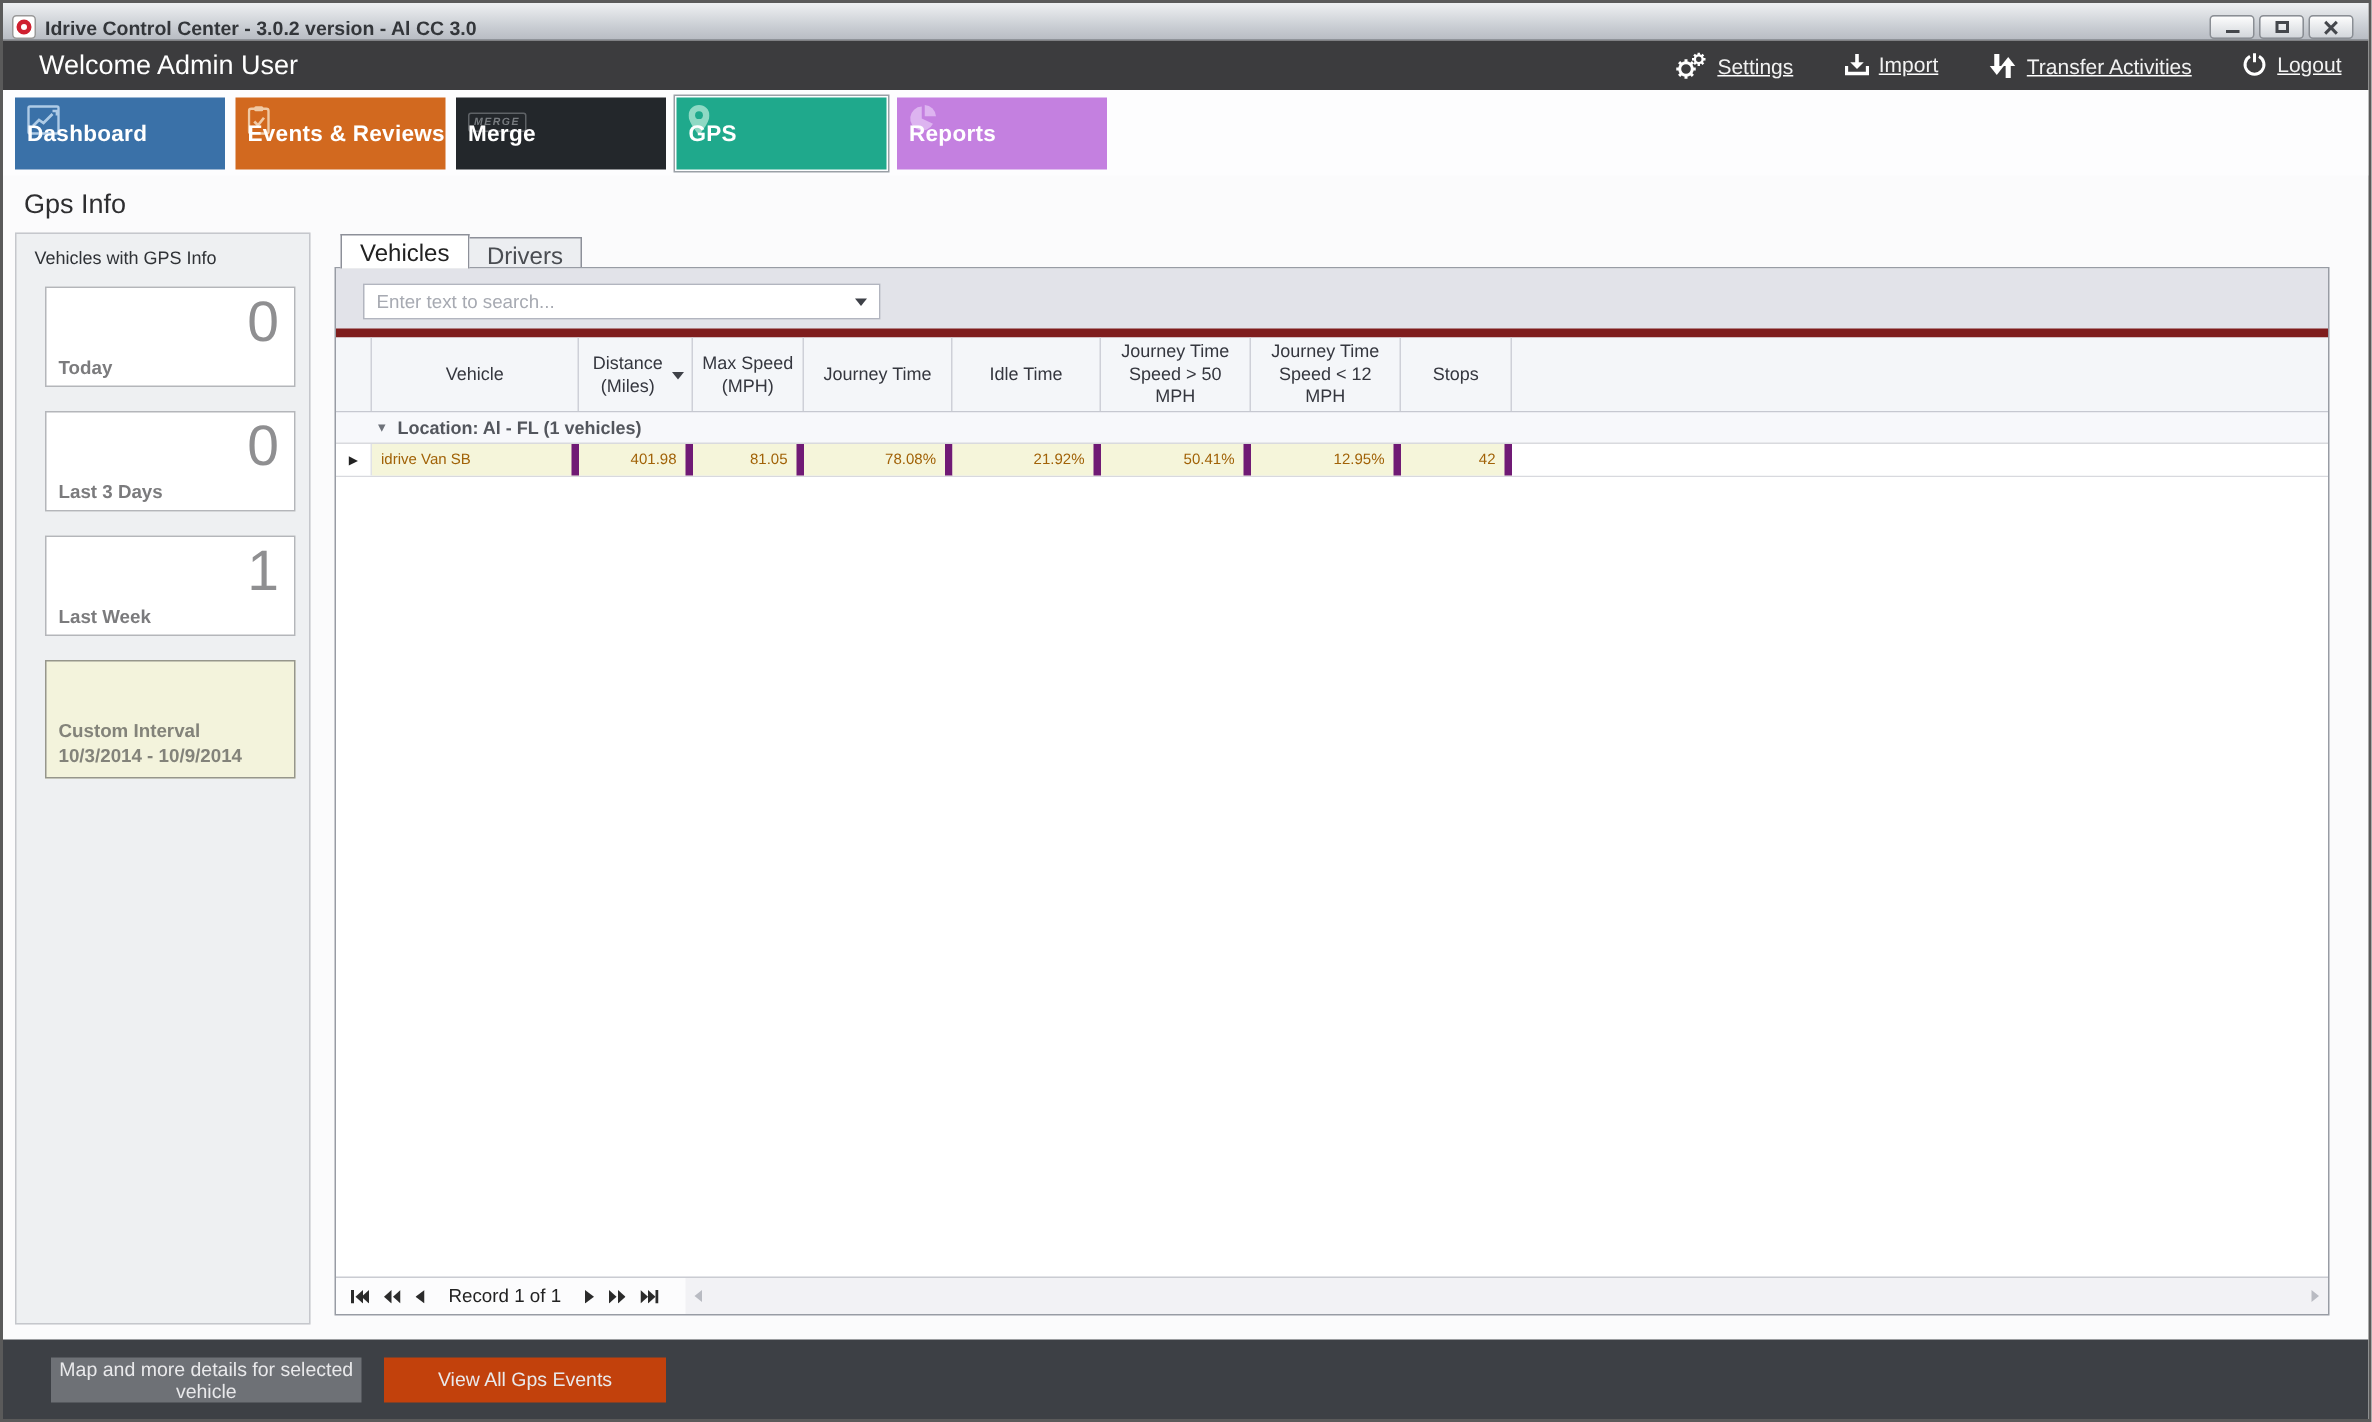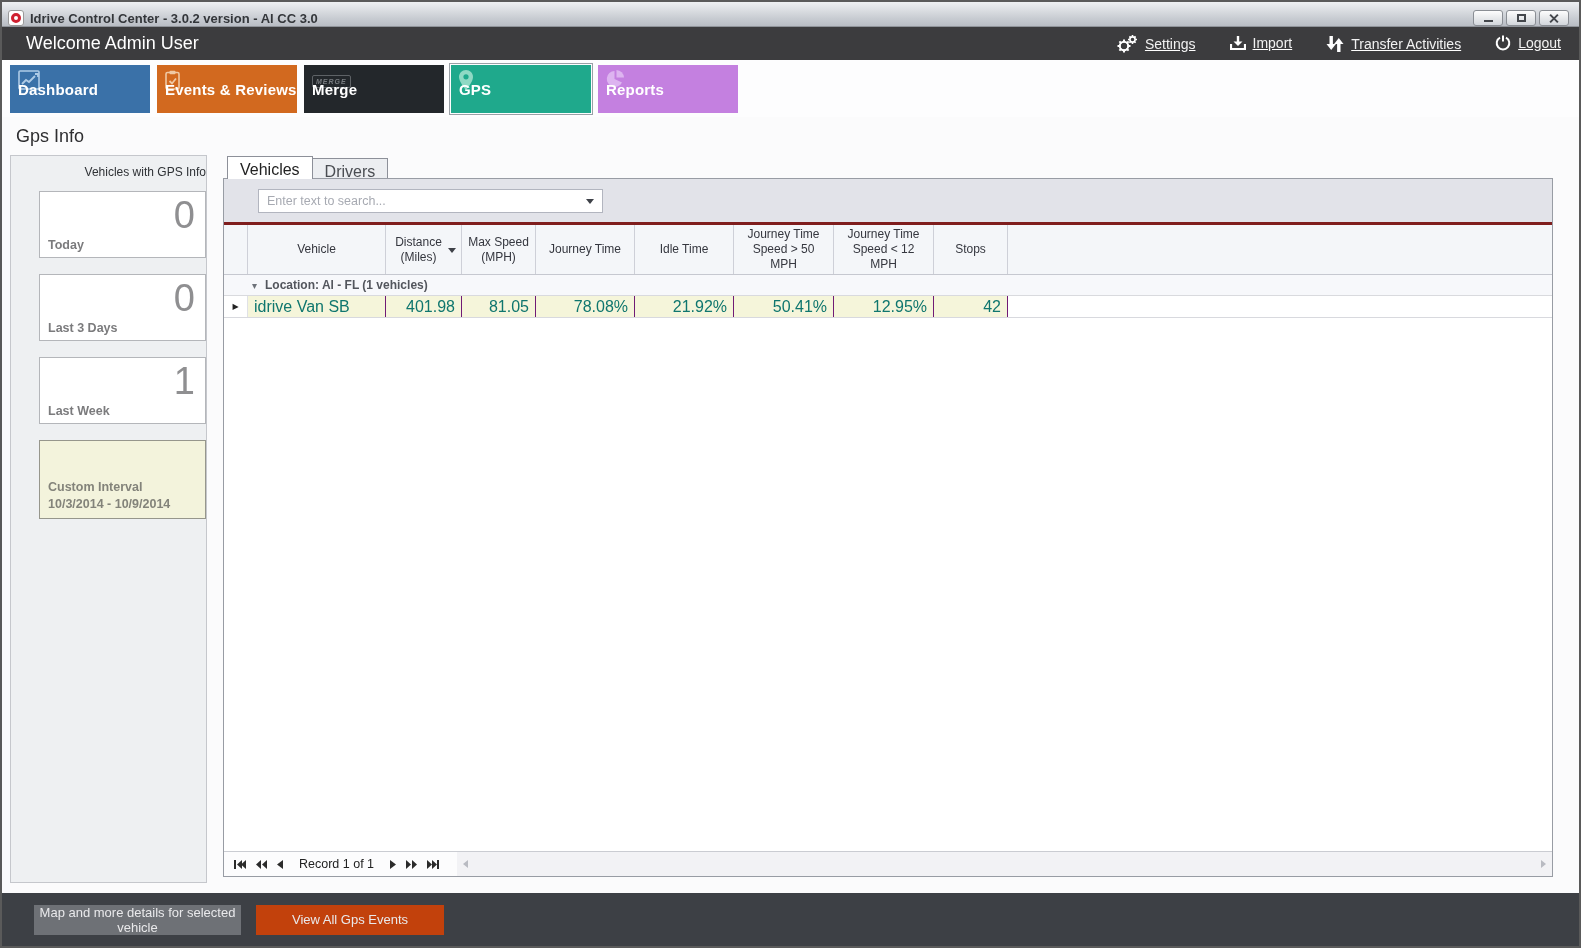--- a/index.html
+++ b/index.html
@@ -50,59 +50,59 @@
   .merge-chip { display:inline-block; border:1px solid #5e6266; color:#787c80; border-radius:2px;
     font-size:7px; font-style:italic; font-weight:bold; padding:2px 3px; letter-spacing:1px; }
 
   
   .page-title { flex:0 0 38px; font-size:18px; color:#2e2e30; padding:9px 0 0 14px; }
 
   
   .content { flex:1 1 auto; display:flex; padding-left:8px; min-height:0; }
 
   .sidebar { width:197px; flex:0 0 197px; background:#eef0f2; border:1px solid #c5c7cc; margin-bottom:10px;
-    display:flex; flex-direction:column;align-items:flex-end; }
+    display:flex; flex-direction:column; }
   .sidebar-header { font-size:12px; color:#2f3236; padding:9px 0 12px 12px; }
   .card { position:relative; width:167px; height:67px; background:#fff; border:1px solid #b4b6ba;
     margin:0 0 16px 19px; cursor:pointer; }
   .card-value { position:absolute; top:4px; right:10px; font-size:38px; line-height:1; color:#8f8f91; }
   .card-label { position:absolute; left:8px; bottom:5px; font-size:12.5px; font-weight:bold; color:#7b7b7d; }
   .card.custom { height:79px; background:#f3f3dc; border:1px solid #96968c; }
   .card.custom .card-label { color:#83837a; line-height:1.35; }
 
   .main { flex:1 1 auto; margin:0 26px 0 16px; display:flex; flex-direction:column; min-width:0; }
   .tabs { flex:0 0 23px; display:flex; align-items:flex-end; padding-left:4px; position:relative; z-index:2; }
   .tab { font-size:16px; padding:4px 12px 4px; border:1px solid #8d9099; border-bottom:none; cursor:pointer; }
   .tab.active { background:#fff; color:#222; height:23px; margin-bottom:-1px; }
   .tab.inactive { background:#eceef1; color:#4a4d52; height:20px; border-left:none; }
 
   .panel { flex:1 1 auto; background:#fff; border:1px solid #989ca4; margin-bottom:16px;
     display:flex; flex-direction:column; min-height:0; }
 
-  .search-strip { flex:0 0 46px; background:#e2e3e9; border-bottom:3px solid #7f1d1d; padding:10px 0 0 34px; }
+  .search-strip { flex:0 0 46px; background:#e2e3e9; border-bottom:6px solid #7f1d1d; padding:10px 0 0 18px; }
   .search-combo { width:345px; height:24px; background:#fff; border:1px solid #b2b5bf;
     display:flex; align-items:center; padding:0 8px; }
   .search-combo input { flex:1; border:none; outline:none; font-size:12.5px; font-family:inherit; color:#333; background:transparent; }
   .search-combo input::placeholder { color:#a7aab2; }
   .combo-arrow { width:0; height:0; border-left:4px solid transparent; border-right:4px solid transparent; border-top:5px solid #3e4148; }
 
   .grid-header { flex:0 0 43px; display:flex; background:#f4f6f9; border-bottom:1px solid #c6c8d0; }
   .gh-cell { border-right:1px solid #ced0d8; display:flex; align-items:center; justify-content:center;
     text-align:center; font-size:12px; color:#35373f; line-height:1.25; position:relative; padding:2px 4px; cursor:pointer; }
   .gh-cell.indicator { cursor:default; }
   .gh-cell .sort-arrow { position:absolute; right:5px; top:50%; margin-top:-2px;
     width:0; height:0; border-left:4px solid transparent; border-right:4px solid transparent; border-top:5px solid #3e4148; }
   .gh-filler { flex:1; }
 
   .group-row { flex:0 0 21px; background:#f7f8fb; border-bottom:1px solid #d9dade;
     display:flex; align-items:center; font-size:12px; font-weight:bold; color:#53565d; cursor:pointer; }
   .group-caret { margin:0 8px 0 28px; color:#6e727a; font-size:10px; }
 
   .data-row { flex:0 0 22px; display:flex; border-bottom:1px solid #d8d9de; cursor:pointer; }
-  .dr-cell { background:#f5f5da; border-right:1px solid #701a75; font-size:16px; color:#0f766e;
+  .dr-cell { background:#f5f5da; border-right:5px solid #701a75; font-size:10px; color:#a16207;
     display:flex; align-items:center; padding:0 6px; }
   .dr-cell.num { justify-content:flex-end; }
   .dr-cell.indicator { background:#fff; border-right:1px solid #e0e1e6; justify-content:center;
     font-size:8px; color:#222; padding:0; }
   .row-filler { flex:1; background:#fff; }
 
   .grid-body-filler { flex:1 1 auto; background:#fff; }
 
   .nav-row { flex:0 0 25px; border-top:1px solid #caccd2; display:flex; align-items:center; background:#fcfcfd; }
   .nav-btns { display:flex; align-items:center; gap:10px; padding:0 10px; }

